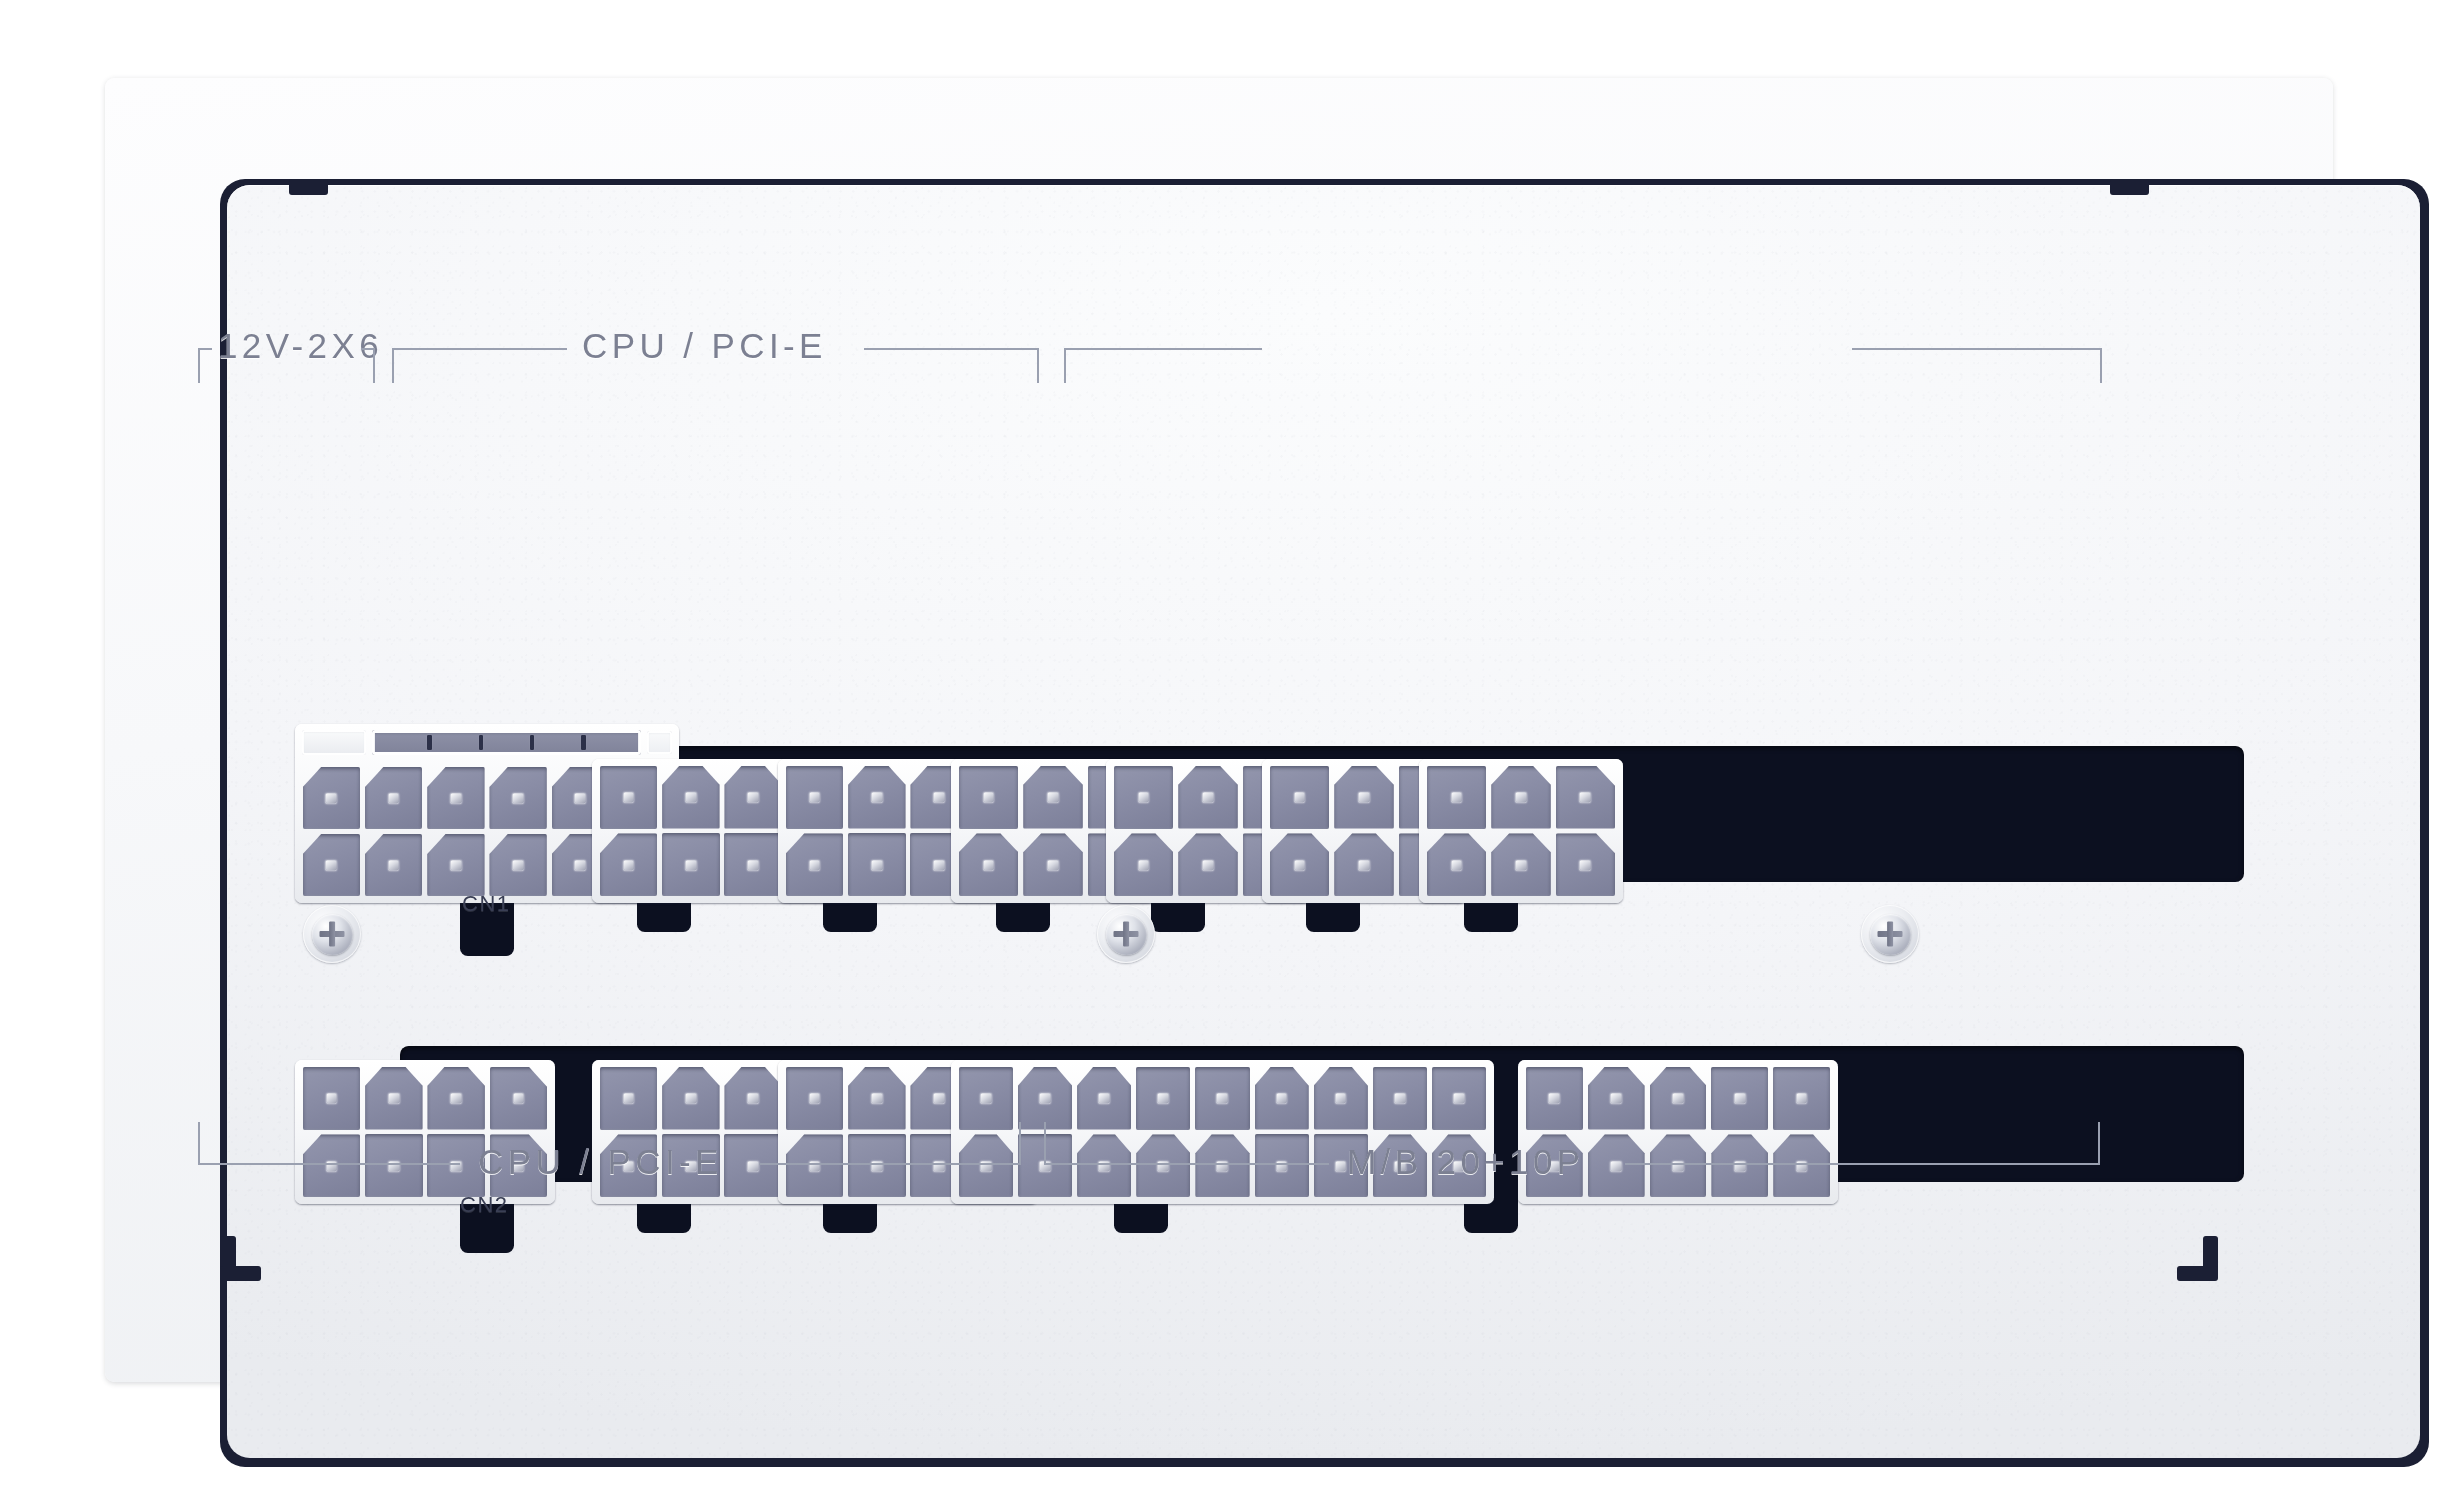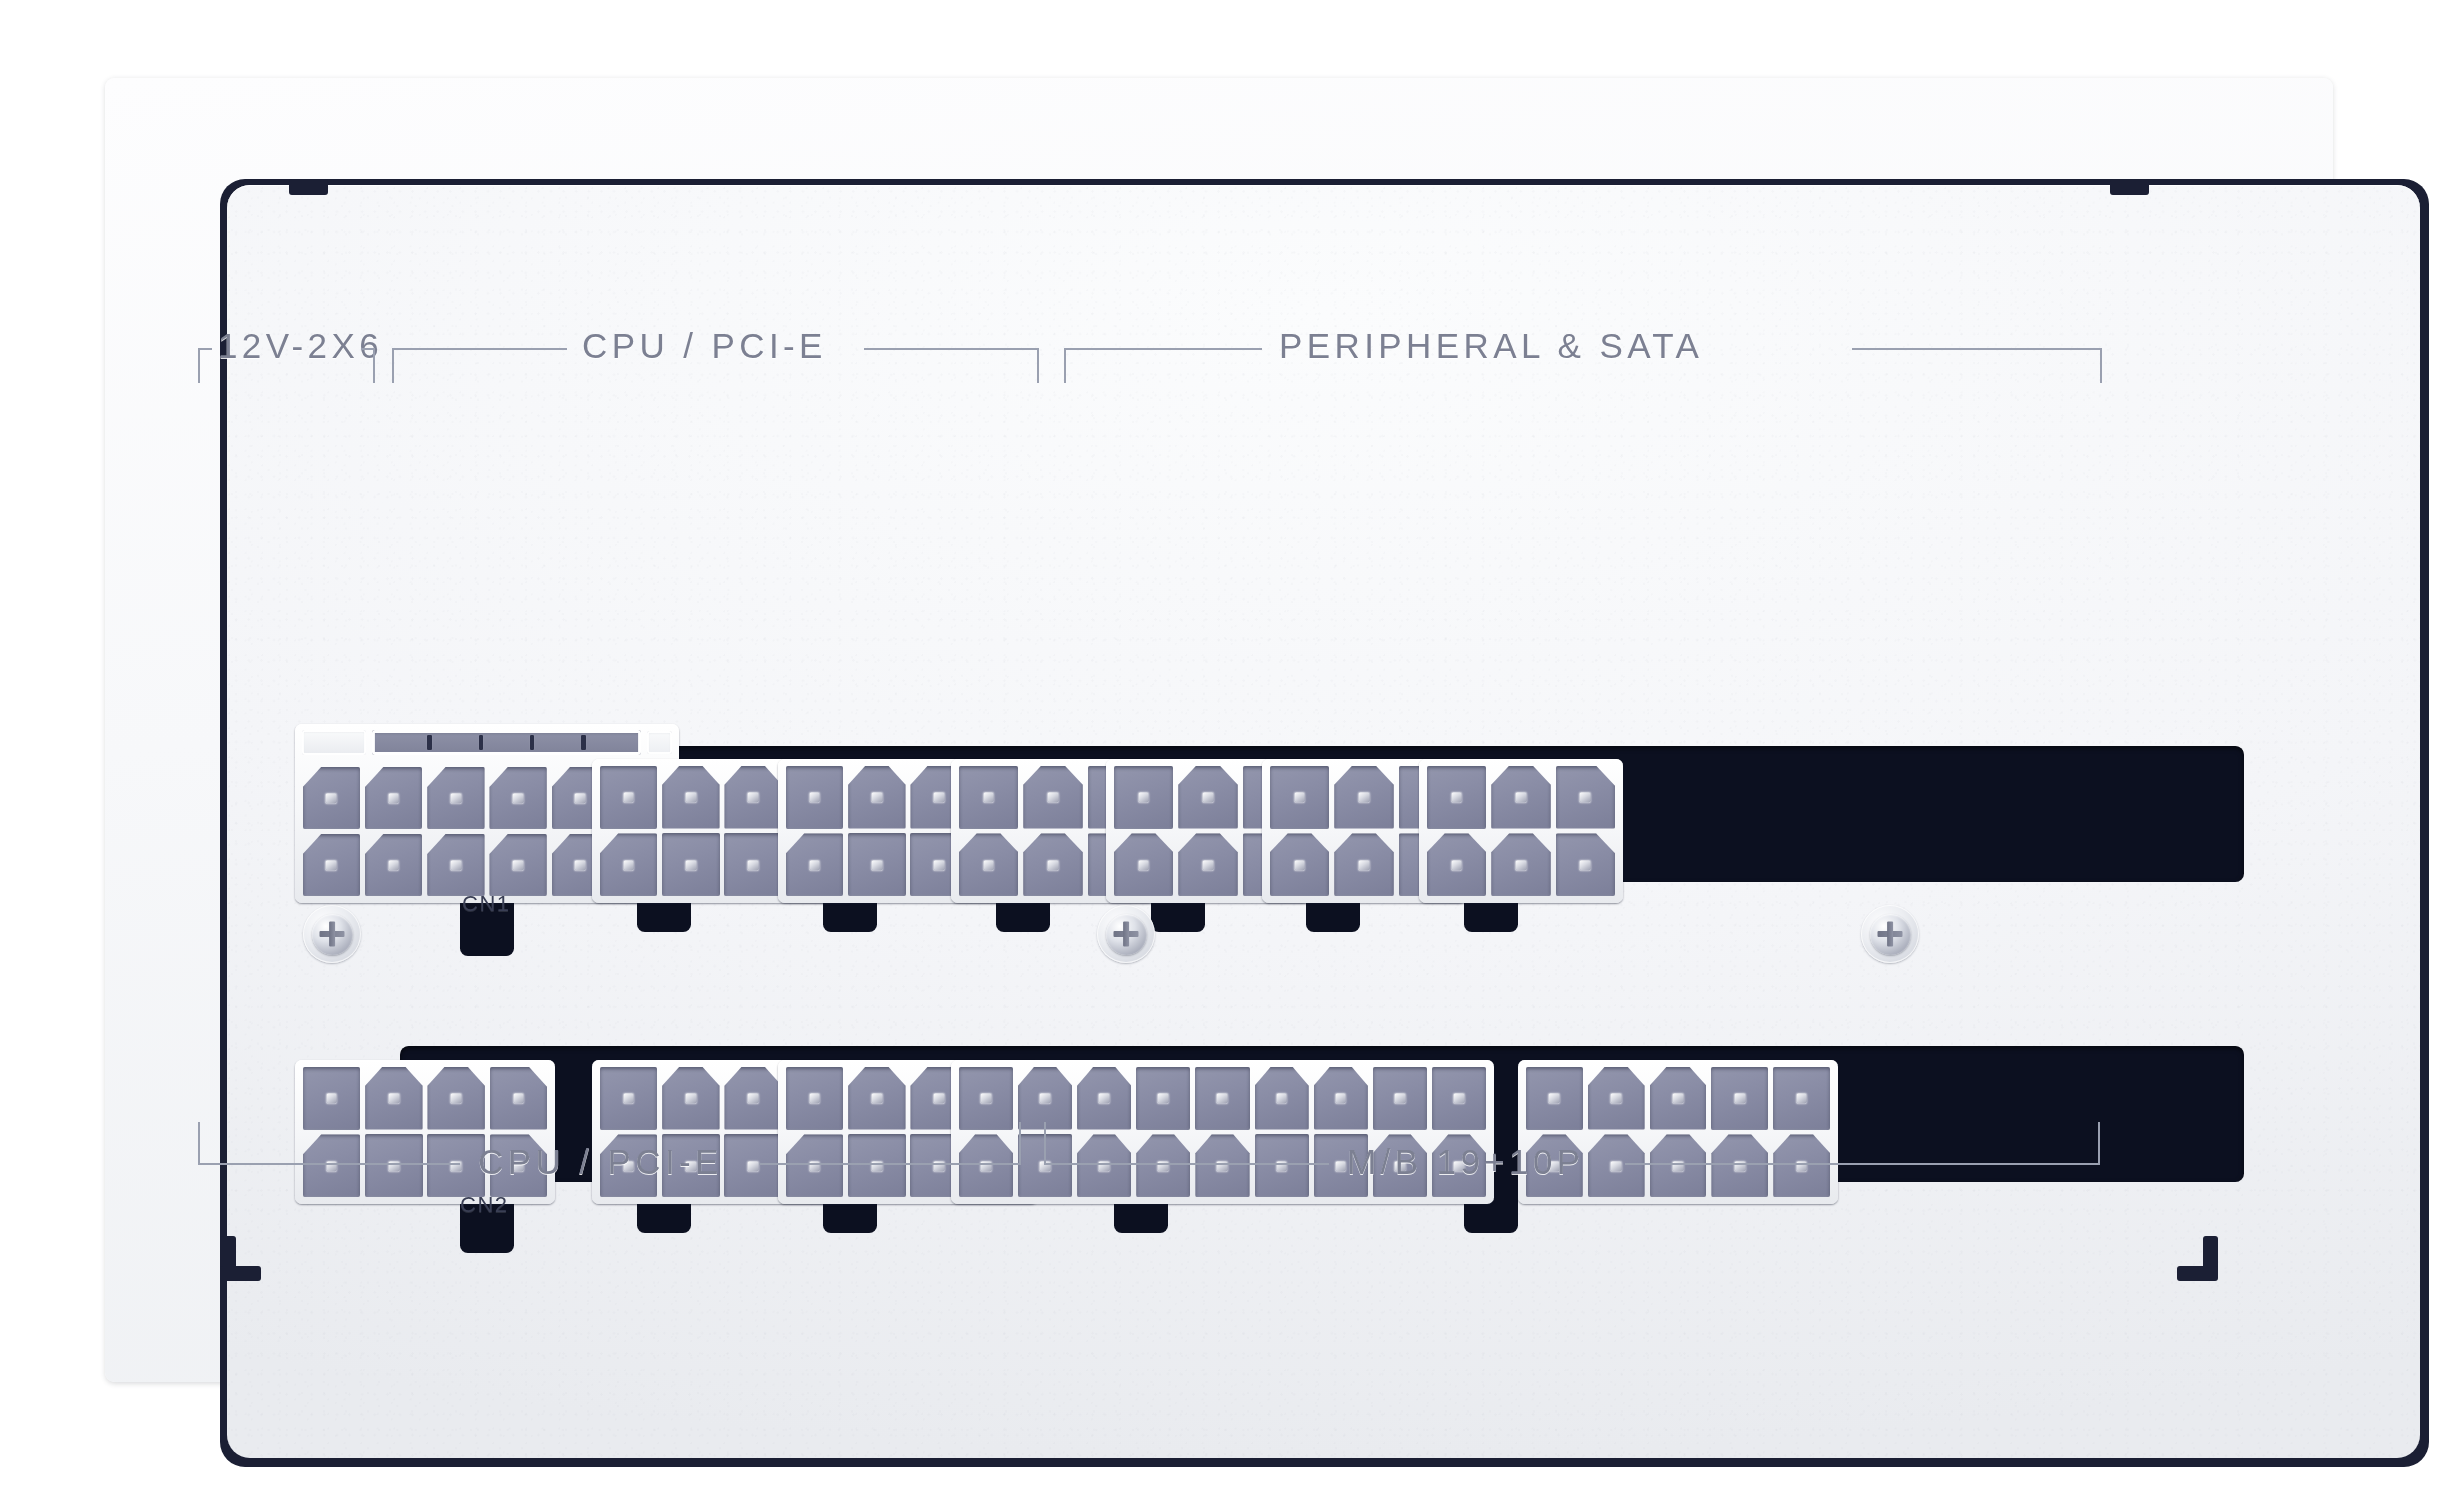--- a/index.html
+++ b/index.html
@@ -178,33 +178,32 @@
   <div class="rule v" style="left:268px;top:270px;height:35px;"></div>
 
   <div class="rule v" style="left:287px;top:270px;height:35px;"></div>
   <div class="rule h" style="left:287px;top:270px;width:175px;"></div>
   <div class="grp-label" style="left:477px;top:248px;">CPU / PCI-E</div>
   <div class="rule h" style="left:759px;top:270px;width:175px;"></div>
   <div class="rule v" style="left:932px;top:270px;height:35px;"></div>
 
   <div class="rule v" style="left:959px;top:270px;height:35px;"></div>
   <div class="rule h" style="left:959px;top:270px;width:198px;"></div>
-  <div class="grp-label" style="left:1174px;top:248px;">PERIPHERAL &amp; SATA</div>
   <div class="rule h" style="left:1747px;top:270px;width:250px;"></div>
   <div class="rule v" style="left:1995px;top:270px;height:35px;"></div>
 
   <div class="rule v" style="left:93px;top:1044px;height:43px;"></div>
   <div class="rule h" style="left:93px;top:1085px;width:262px;"></div>
   <div class="grp-label" style="left:373px;top:1064px;">CPU / PCI-E</div>
   <div class="rule h" style="left:654px;top:1085px;width:262px;"></div>
   <div class="rule v" style="left:914px;top:1044px;height:43px;"></div>
 
   <div class="rule v" style="left:939px;top:1044px;height:43px;"></div>
   <div class="rule h" style="left:939px;top:1085px;width:285px;"></div>
-  <div class="grp-label" style="left:1242px;top:1064px;">M/B 19+10P</div>
+  <div class="grp-label" style="left:1242px;top:1064px;">M/B 20+10P</div>
   <div class="rule h" style="left:1520px;top:1085px;width:475px;"></div>
   <div class="rule v" style="left:1993px;top:1044px;height:43px;"></div>
 
   <div class="bay" id="bay-top"></div>
   <div class="bay" id="bay-bottom"></div>
 
   <div class="stem" style="left:355px;top:796px;width:54px;height:82px;"></div>
   <div class="stem" style="left:532px;top:796px;width:54px;height:58px;"></div>
   <div class="stem" style="left:718px;top:796px;width:54px;height:58px;"></div>
   <div class="stem" style="left:891px;top:796px;width:54px;height:58px;"></div>

